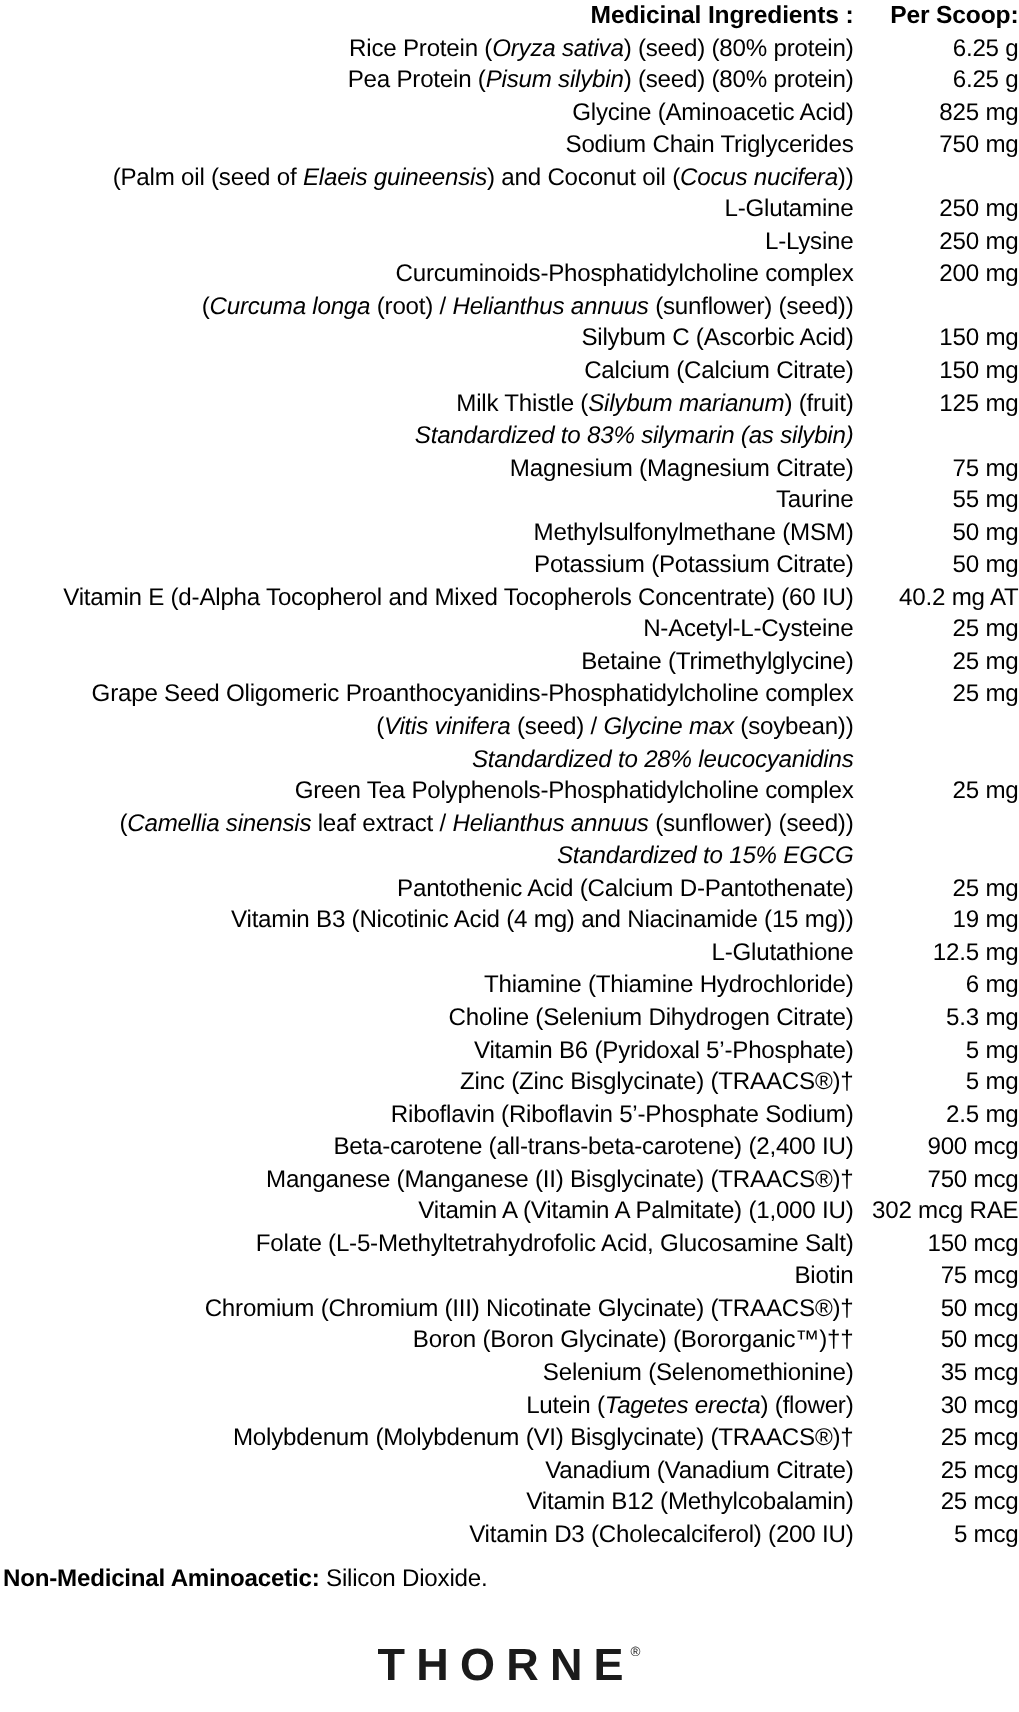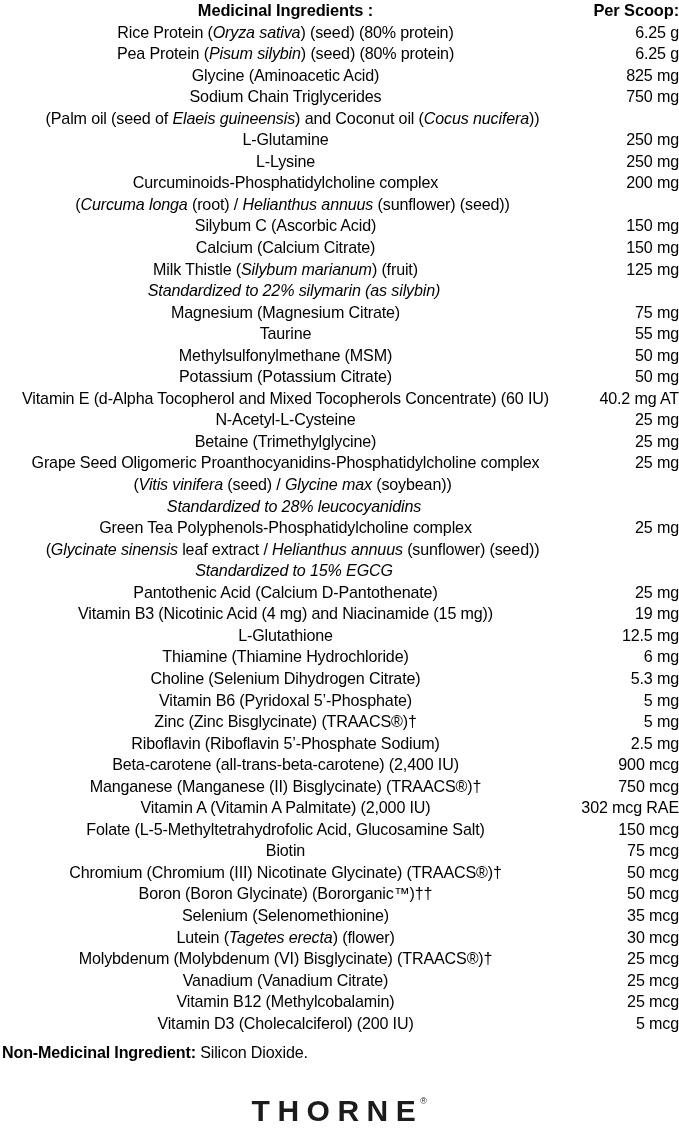--- a/index.html
+++ b/index.html
@@ -37,21 +37,21 @@
     margin: 0;
     vertical-align: baseline;
     font-size: 16.1px;
     line-height: 21.55px;
     white-space: nowrap;
     letter-spacing: -0.15px;
   }
   .c-name {
     width: 567px;
     padding-left: 2px !important;
-    text-align: center;
+    text-align: right;
   }
   .c-val {
     width: 110px;
     padding-right: 2px !important;
     text-align: right;
   }
 
   .hdr td {
     font-weight: bold;
     font-size: 16.4px;
@@ -153,21 +153,21 @@
         </tr>
         <tr>
           <td class="c-name">Calcium (Calcium Citrate)</td>
           <td class="c-val">150 mg</td>
         </tr>
         <tr>
           <td class="c-name">Milk Thistle (<i>Silybum marianum</i>) (fruit)</td>
           <td class="c-val">125 mg</td>
         </tr>
         <tr class="ind2">
-          <td class="c-name">Standardized to 22% silymarin (as silybin)</td>
+          <td class="c-name">Standardized to 83% silymarin (as silybin)</td>
           <td class="c-val"></td>
         </tr>
         <tr>
           <td class="c-name">Magnesium (Magnesium Citrate)</td>
           <td class="c-val">75 mg</td>
         </tr>
         <tr>
           <td class="c-name">Taurine</td>
           <td class="c-val">55 mg</td>
         </tr>
@@ -201,21 +201,21 @@
         </tr>
         <tr class="ind2">
           <td class="c-name">Standardized to 28% leucocyanidins</td>
           <td class="c-val"></td>
         </tr>
         <tr>
           <td class="c-name">Green Tea Polyphenols-Phosphatidylcholine complex</td>
           <td class="c-val">25 mg</td>
         </tr>
         <tr class="ind1">
-          <td class="c-name">(<i>Glycinate sinensis</i> leaf extract / <i>Helianthus annuus</i> (sunflower) (seed))</td>
+          <td class="c-name">(<i>Camellia sinensis</i> leaf extract / <i>Helianthus annuus</i> (sunflower) (seed))</td>
           <td class="c-val"></td>
         </tr>
         <tr class="ind2">
           <td class="c-name">Standardized to 15% EGCG</td>
           <td class="c-val"></td>
         </tr>
         <tr>
           <td class="c-name">Pantothenic Acid (Calcium D-Pantothenate)</td>
           <td class="c-val">25 mg</td>
         </tr>
@@ -249,21 +249,21 @@
         </tr>
         <tr>
           <td class="c-name">Beta-carotene (all-trans-beta-carotene) (2,400 IU)</td>
           <td class="c-val">900 mcg</td>
         </tr>
         <tr>
           <td class="c-name">Manganese (Manganese (II) Bisglycinate) (TRAACS®)†</td>
           <td class="c-val">750 mcg</td>
         </tr>
         <tr>
-          <td class="c-name">Vitamin A (Vitamin A Palmitate) (2,000 IU)</td>
+          <td class="c-name">Vitamin A (Vitamin A Palmitate) (1,000 IU)</td>
           <td class="c-val">302 mcg RAE</td>
         </tr>
         <tr>
           <td class="c-name">Folate (L-5-Methyltetrahydrofolic Acid, Glucosamine Salt)</td>
           <td class="c-val">150 mcg</td>
         </tr>
         <tr>
           <td class="c-name">Biotin</td>
           <td class="c-val">75 mcg</td>
         </tr>
@@ -296,20 +296,20 @@
           <td class="c-val">25 mcg</td>
         </tr>
         <tr>
           <td class="c-name">Vitamin D3 (Cholecalciferol) (200 IU)</td>
           <td class="c-val">5 mcg</td>
         </tr>
       </tbody>
   </table>
 
   <div class="nonmed">
-    <b>Non-Medicinal Ingredient:</b><span> Silicon Dioxide.</span>
+    <b>Non-Medicinal Aminoacetic:</b><span> Silicon Dioxide.</span>
   </div>
 
   <div class="brand">
     <span class="word">THORNE</span><span class="reg">®</span>
   </div>
 
 </div>
 
 </body></html>

